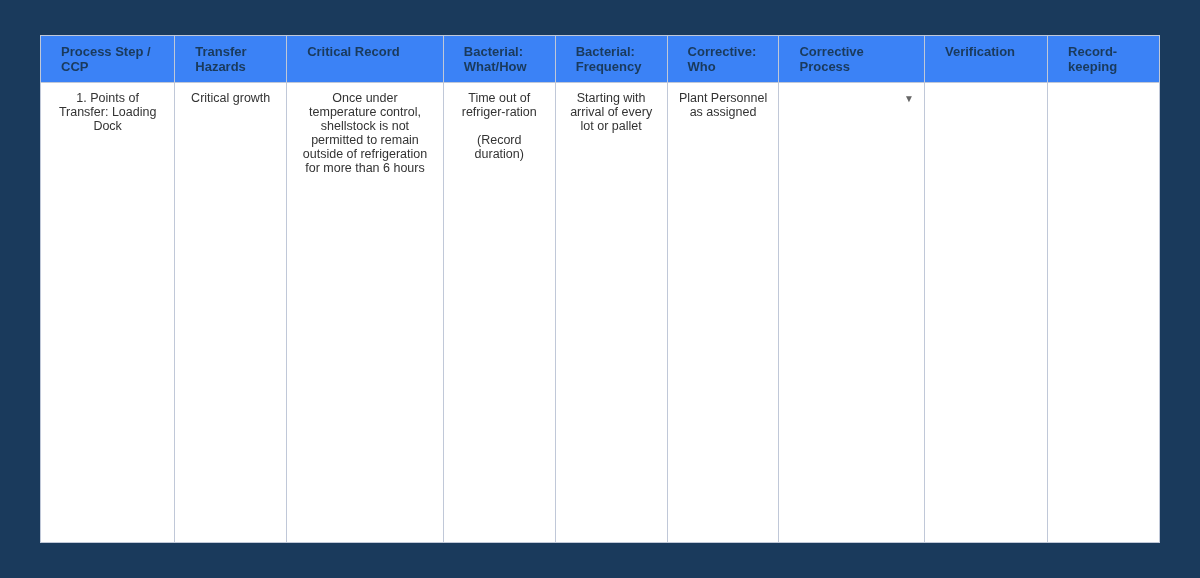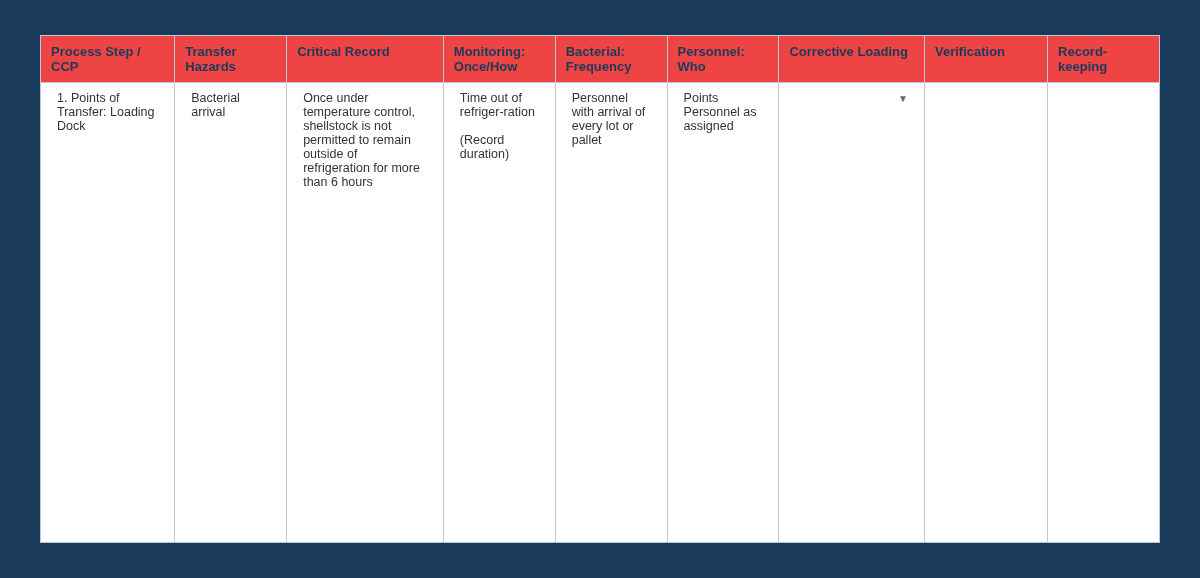--- a/index.html
+++ b/index.html
@@ -33,36 +33,36 @@
     }
 
     table {
       width: 100%;
       height: 100%;
       border-collapse: collapse;
       table-layout: fixed;
     }
 
     th {
-      background: #ef4444;
+      background: #3b82f6;
       color: #1a3a5c;
       font-weight: bold;
       font-size: 13px;
       text-align: left;
       vertical-align: top;
-      padding: 8px 10px;
+      padding: 8px 20px;
       border: 1px solid #c0c8d8;
     }
 
     td {
       color: #333;
       font-size: 12.5px;
-      text-align: left;
+      text-align: center;
       vertical-align: top;
-      padding: 8px 16px;
+      padding: 8px 10px;
       border: 1px solid #c0c8d8;
     }
 
     .col-process { width: 12%; }
     .col-hazards { width: 10%; }
     .col-limits  { width: 14%; }
     .col-what    { width: 10%; }
     .col-freq    { width: 10%; }
     .col-who     { width: 10%; }
     .col-action  { width: 13%; }
@@ -102,61 +102,61 @@
           <th>
             <span>Process Step / CCP</span>
           </th>
           <th>
             <span>Transfer Hazards</span>
           </th>
           <th>
             <span>Critical Record</span>
           </th>
           <th>
-            <span>Monitoring: Once/How</span>
+            <span>Bacterial: What/How</span>
           </th>
           <th>
             <span>Bacterial: Frequency</span>
           </th>
           <th>
-            <span>Personnel: Who</span>
+            <span>Corrective: Who</span>
           </th>
           <th>
-            <span>Corrective Loading</span>
+            <span>Corrective Process</span>
           </th>
           <th>
             <span>Verification</span>
           </th>
           <th>
             <span>Record-keeping</span>
           </th>
         </tr>
       </thead>
       <tbody>
         <tr>
           <td>
             <span class="process-step-num">1.</span>
             <span>Points of Transfer: Loading Dock</span>
           </td>
           <td>
-            <span>Bacterial arrival</span>
+            <span>Critical growth</span>
           </td>
           <td>
             <span>Once under temperature control, shellstock is not permitted to remain outside of refrigeration for more than 6 hours</span>
           </td>
           <td>
             Time out of refriger-ration
             <br><br>
             (Record duration)
           </td>
           <td>
-            <span>Personnel with arrival of every lot or pallet</span>
+            <span>Starting with arrival of every lot or pallet</span>
           </td>
           <td>
-            <span>Points Personnel as assigned</span>
+            <span>Plant Personnel as assigned</span>
           </td>
           <td>
             <span class="dropdown-indicator">▼</span>
           </td>
           <td></td>
           <td></td>
         </tr>
       </tbody>
     </table>
   </div>

